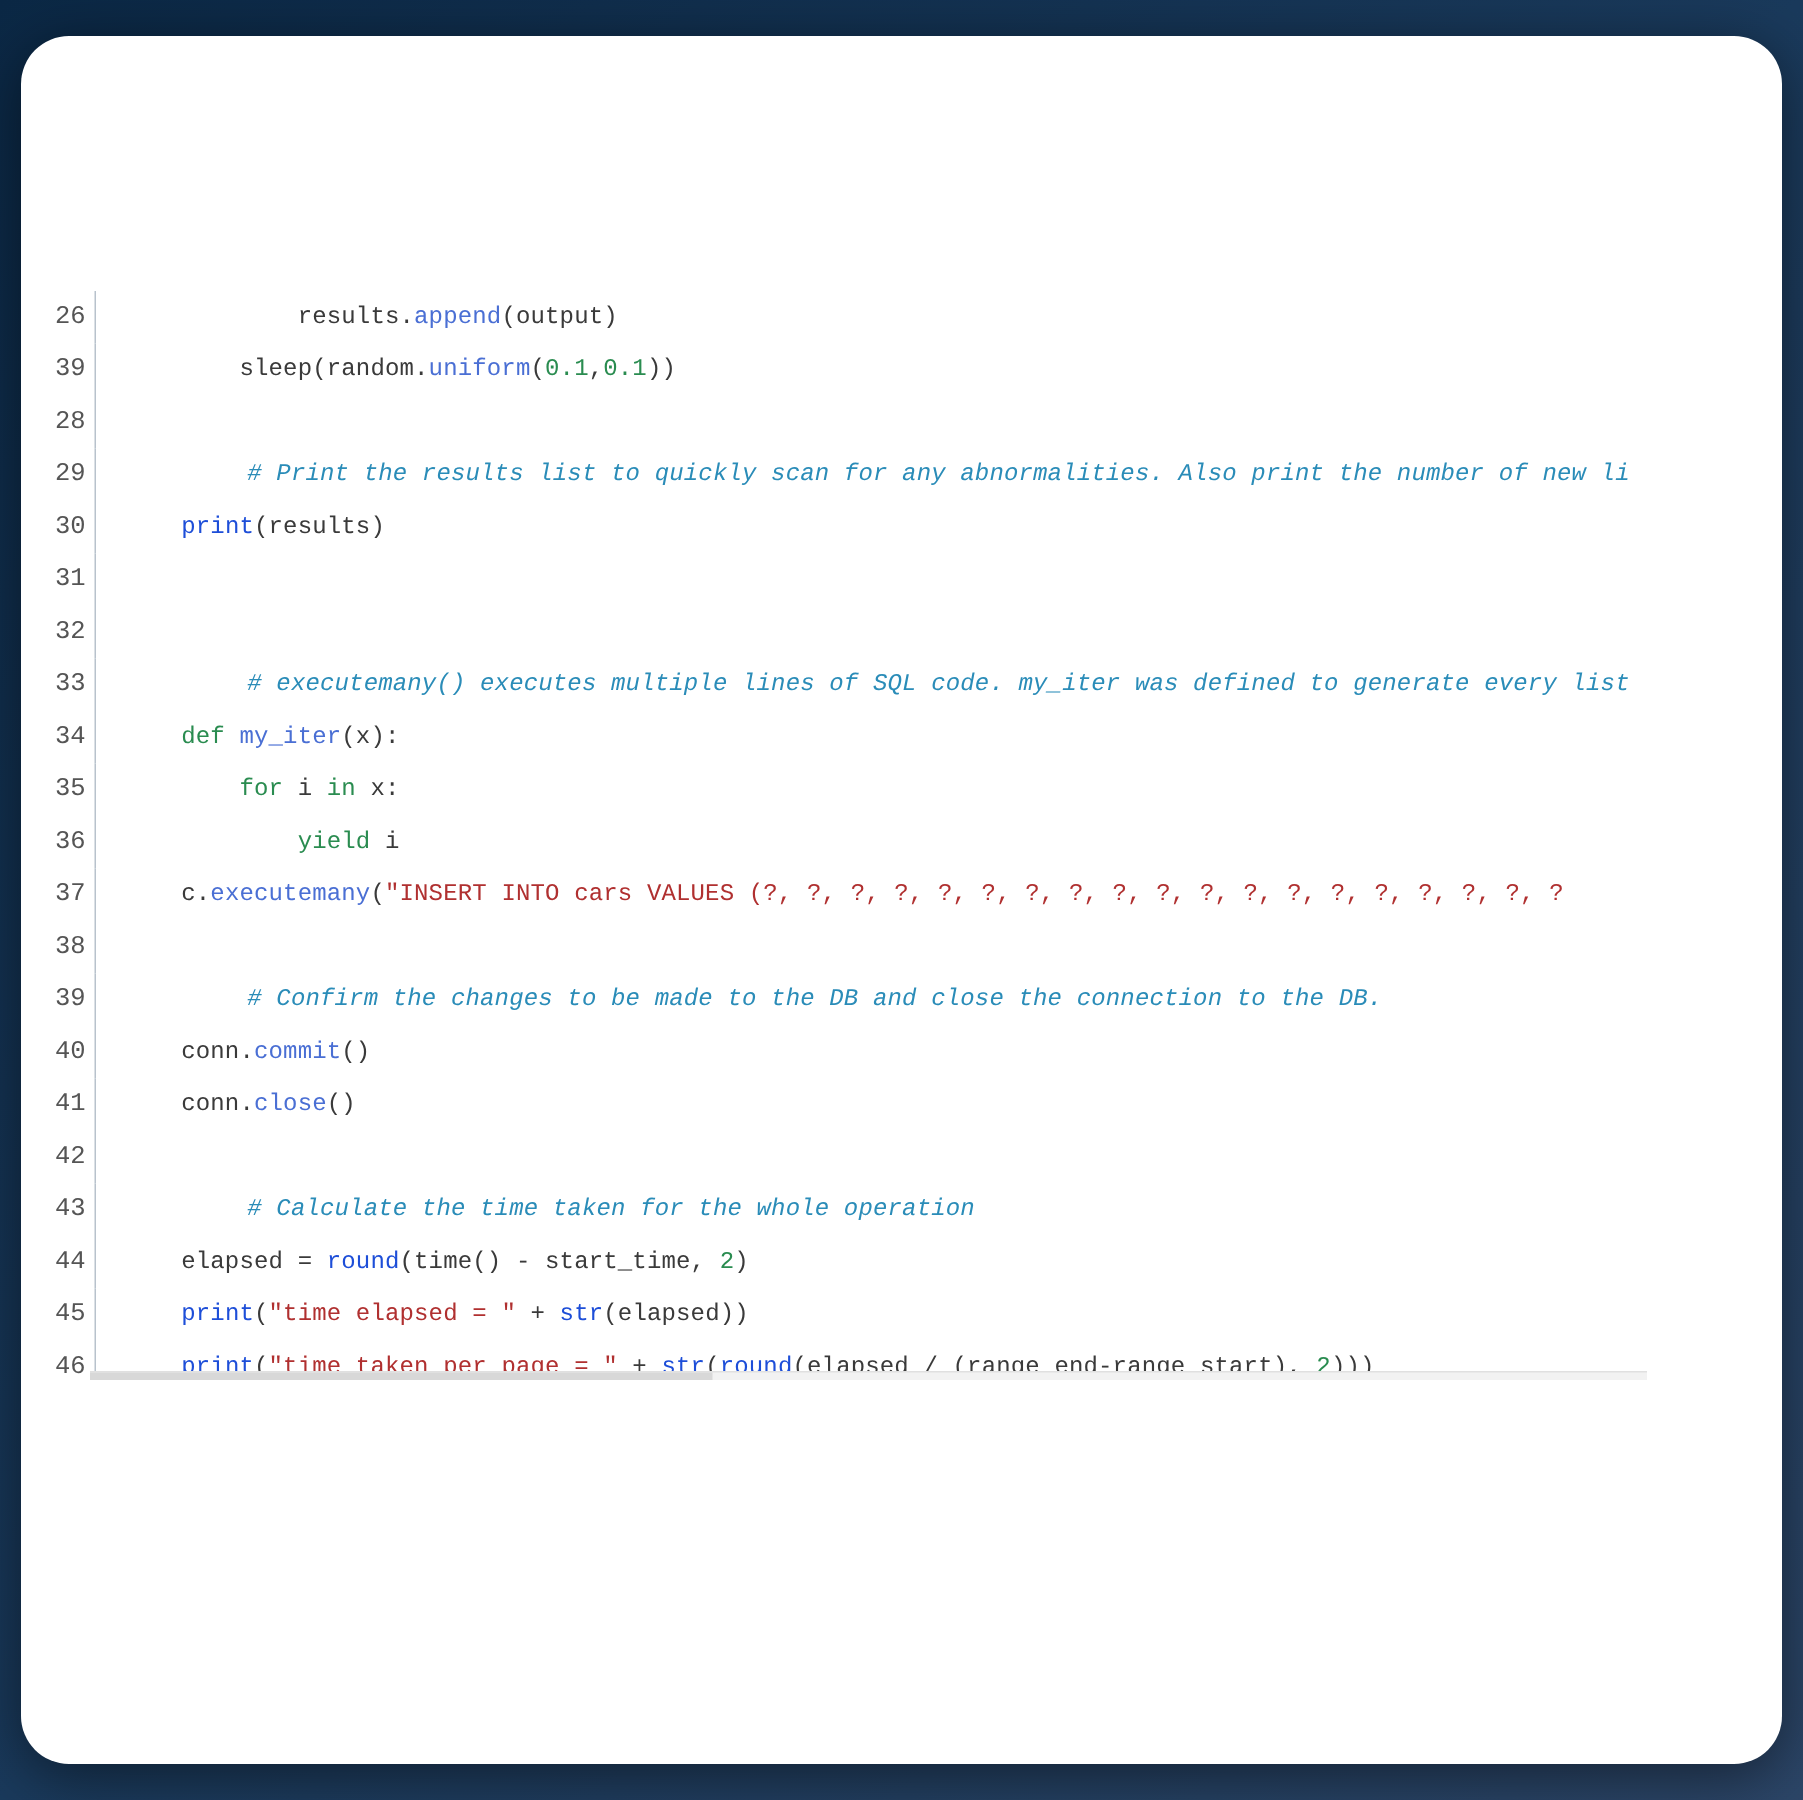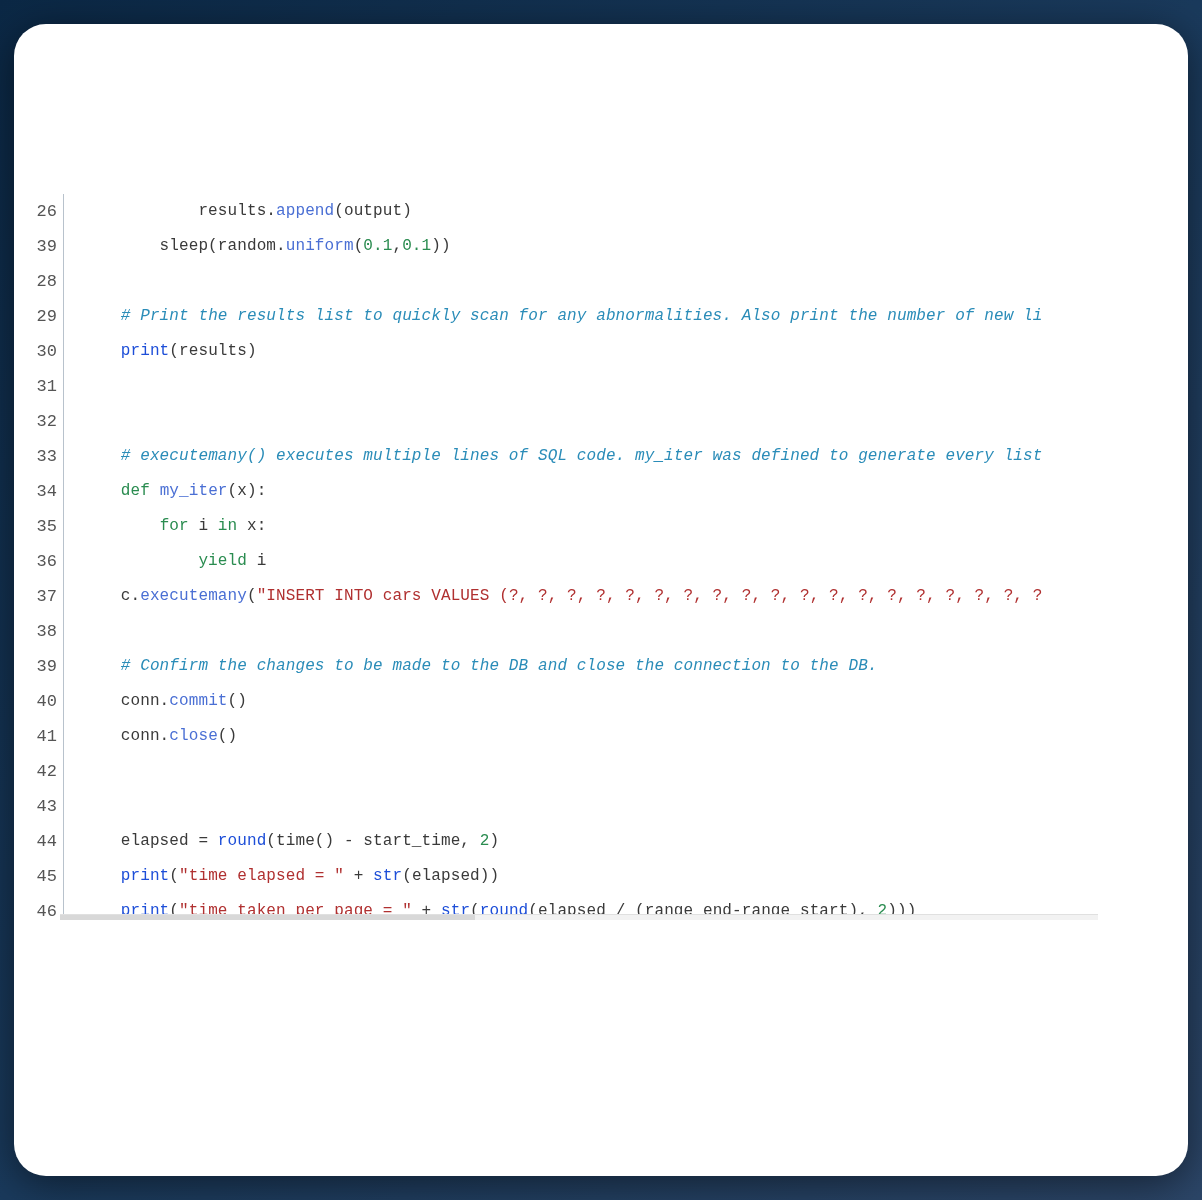--- a/index.html
+++ b/index.html
@@ -49,21 +49,21 @@
   .code-content {
     white-space: pre;
     font-size: 16px;
     color: #3a3a3a;
     letter-spacing: 0.1px;
     overflow: hidden;
   }
   .t-default { color: #3a3a3a; }
   .t-func    { color: #4a6fd4; }
   .t-num     { color: #2a8c50; margin-top: 12px; }
-  .t-comment { color: #2a8cb8; font-style: italic; }
+  .t-comment { color: #2a8cb8; font-style: italic; margin-left: 44px; }
   .t-builtin { color: #1d4ed8; }
   .t-string  { color: #b03030; }
   .t-keyword { color: #2a8c50; font-weight: 500; }
   .scrollbar {
     position: absolute;
     left: 46px;
     right: 90px;
     bottom: 256px;
     height: 6px;
     background: #f2f2f2;
@@ -145,21 +145,21 @@
       <div class="code-line">
         <div class="lineno">41</div>
         <div class="code-content"><span class="t-default">    conn.</span><span class="t-func">close</span><span class="t-default">()</span></div>
       </div>
       <div class="code-line">
         <div class="lineno">42</div>
         <div class="code-content"><span class="t-default"></span></div>
       </div>
       <div class="code-line">
         <div class="lineno">43</div>
-        <div class="code-content"><span class="t-default">    </span></div>
+        <div class="code-content"><span class="t-default">    </span><span class="t-comment"># Calculate the time taken for the whole operation</span></div>
       </div>
       <div class="code-line">
         <div class="lineno">44</div>
         <div class="code-content"><span class="t-default">    elapsed = </span><span class="t-builtin">round</span><span class="t-default">(time() - start_time, </span><span class="t-num">2</span><span class="t-default">)</span></div>
       </div>
       <div class="code-line">
         <div class="lineno">45</div>
         <div class="code-content"><span class="t-default">    </span><span class="t-builtin">print</span><span class="t-default">(</span><span class="t-string">"time elapsed = "</span><span class="t-default"> + </span><span class="t-builtin">str</span><span class="t-default">(elapsed))</span></div>
       </div>
       <div class="code-line">

